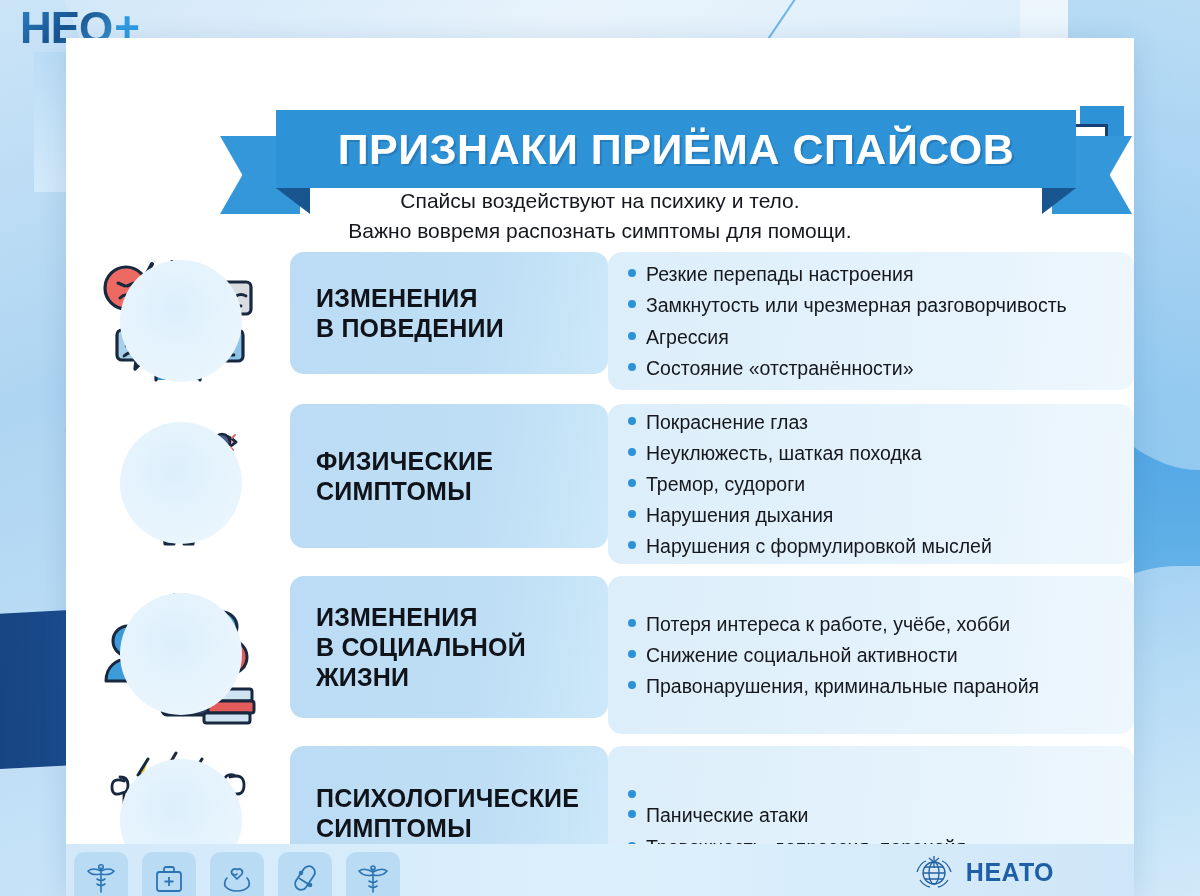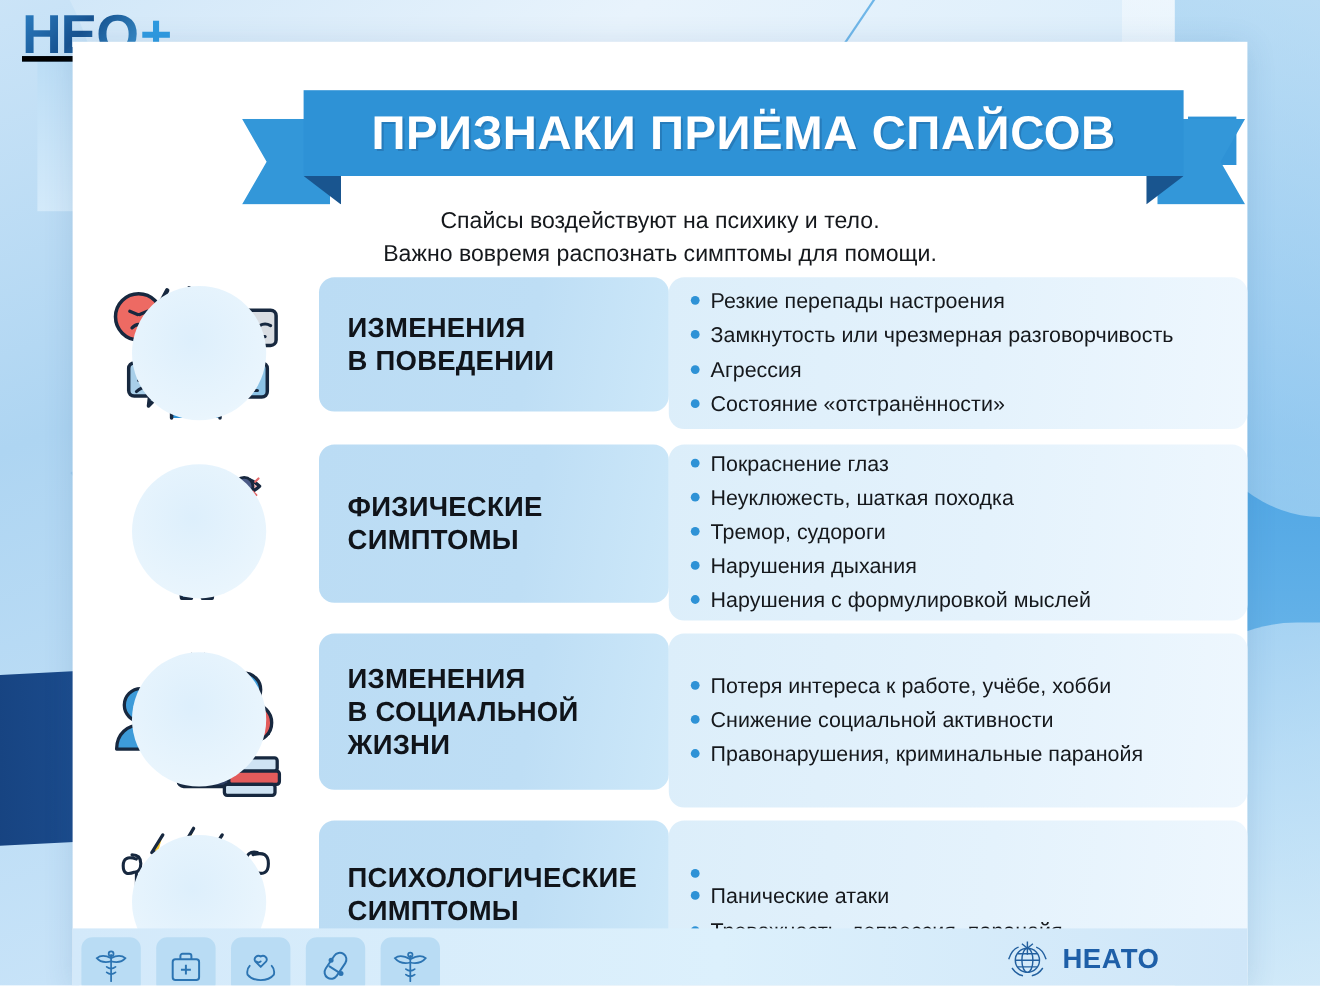--- a/index.html
+++ b/index.html
@@ -33,37 +33,37 @@
   .bg-diag2{position:absolute;left:800px;top:-10px;width:2px;height:120px;
     background:#6fb6e8;transform:rotate(34deg);transform-origin:top left;}
   .bg-dot-tiny{position:absolute;left:266px;top:40px;width:5px;height:5px;border-radius:50%;background:#a8d2f0;}
   .crosshair{position:absolute;left:96px;top:100px;width:38px;height:38px;}
   .crosshair:before,.crosshair:after{content:"";position:absolute;background:#2e6fae;}
   .crosshair:before{left:0;top:18px;width:38px;height:2px;}
   .crosshair:after{left:18px;top:0;width:2px;height:38px;}
   .crosshair i{position:absolute;left:14px;top:14px;width:10px;height:10px;background:#ffffff;}
 
   
-  .logo{position:absolute;left:20px;top:6px;font-size:50px;font-weight:bold;letter-spacing:-1px;
-    line-height:1;display:flex;align-items:center;text-decoration:underline;}
+  .logo{position:absolute;left:20px;top:6px;font-size:44px;font-weight:bold;letter-spacing:-1px;
+    line-height:1;display:flex;align-items:center;}
   .logo .n{background:linear-gradient(135deg,#2c7fc4 0%,#17528f 50%,#3f9ad6 100%);
     -webkit-background-clip:text;background-clip:text;color:transparent;}
   .logo .plus{color:#2e9ae0;margin-left:2px;}
 
   
   .card{position:absolute;left:66px;top:38px;width:1068px;height:858px;background:#ffffff;
     box-shadow:0 4px 26px rgba(40,90,140,.16);}
   .card-inner-dec .sq-solid{position:absolute;left:1014px;top:68px;width:44px;height:44px;background:#2e92d6;}
   .card-inner-dec .sq-out{position:absolute;left:996px;top:86px;width:40px;height:40px;
     border:3px solid #173f78;background:#ffffff;}
   .card-inner-dec .c-fill{position:absolute;left:1044px;top:330px;width:16px;height:16px;border-radius:50%;background:#a9d4f1;}
   .card-inner-dec .c-out{position:absolute;left:1013px;top:375px;width:19px;height:19px;border-radius:50%;border:2px solid #a9d4f1;}
 
   
-  .ribbon{position:absolute;left:180px;top:44px;width:860px;height:78px;}
+  .ribbon{position:absolute;left:180px;top:72px;width:860px;height:78px;}
   .ribbon-body{position:absolute;left:30px;top:0;width:800px;height:78px;background:#2e92d6;
     display:flex;align-items:center;justify-content:center;z-index:3;}
   .ribbon-title{color:#ffffff;font-size:43px;font-weight:bold;letter-spacing:.5px;
     text-shadow:2px 2px 0 rgba(20,70,120,.28);white-space:nowrap;}
   .ribbon-tail{position:absolute;top:26px;width:80px;height:78px;background:#3397d9;z-index:1;}
   .ribbon-tail.left{left:-26px;clip-path:polygon(0 0,100% 0,100% 100%,0 100%,28% 50%);}
   .ribbon-tail.right{left:806px;clip-path:polygon(0 0,100% 0,72% 50%,100% 100%,0 100%);}
   .ribbon-fold{position:absolute;top:78px;width:34px;height:26px;background:#19558f;z-index:2;}
   .ribbon-fold.left{left:30px;clip-path:polygon(0 0,100% 0,100% 100%);}
   .ribbon-fold.right{left:796px;clip-path:polygon(0 0,100% 0,0 100%);}

